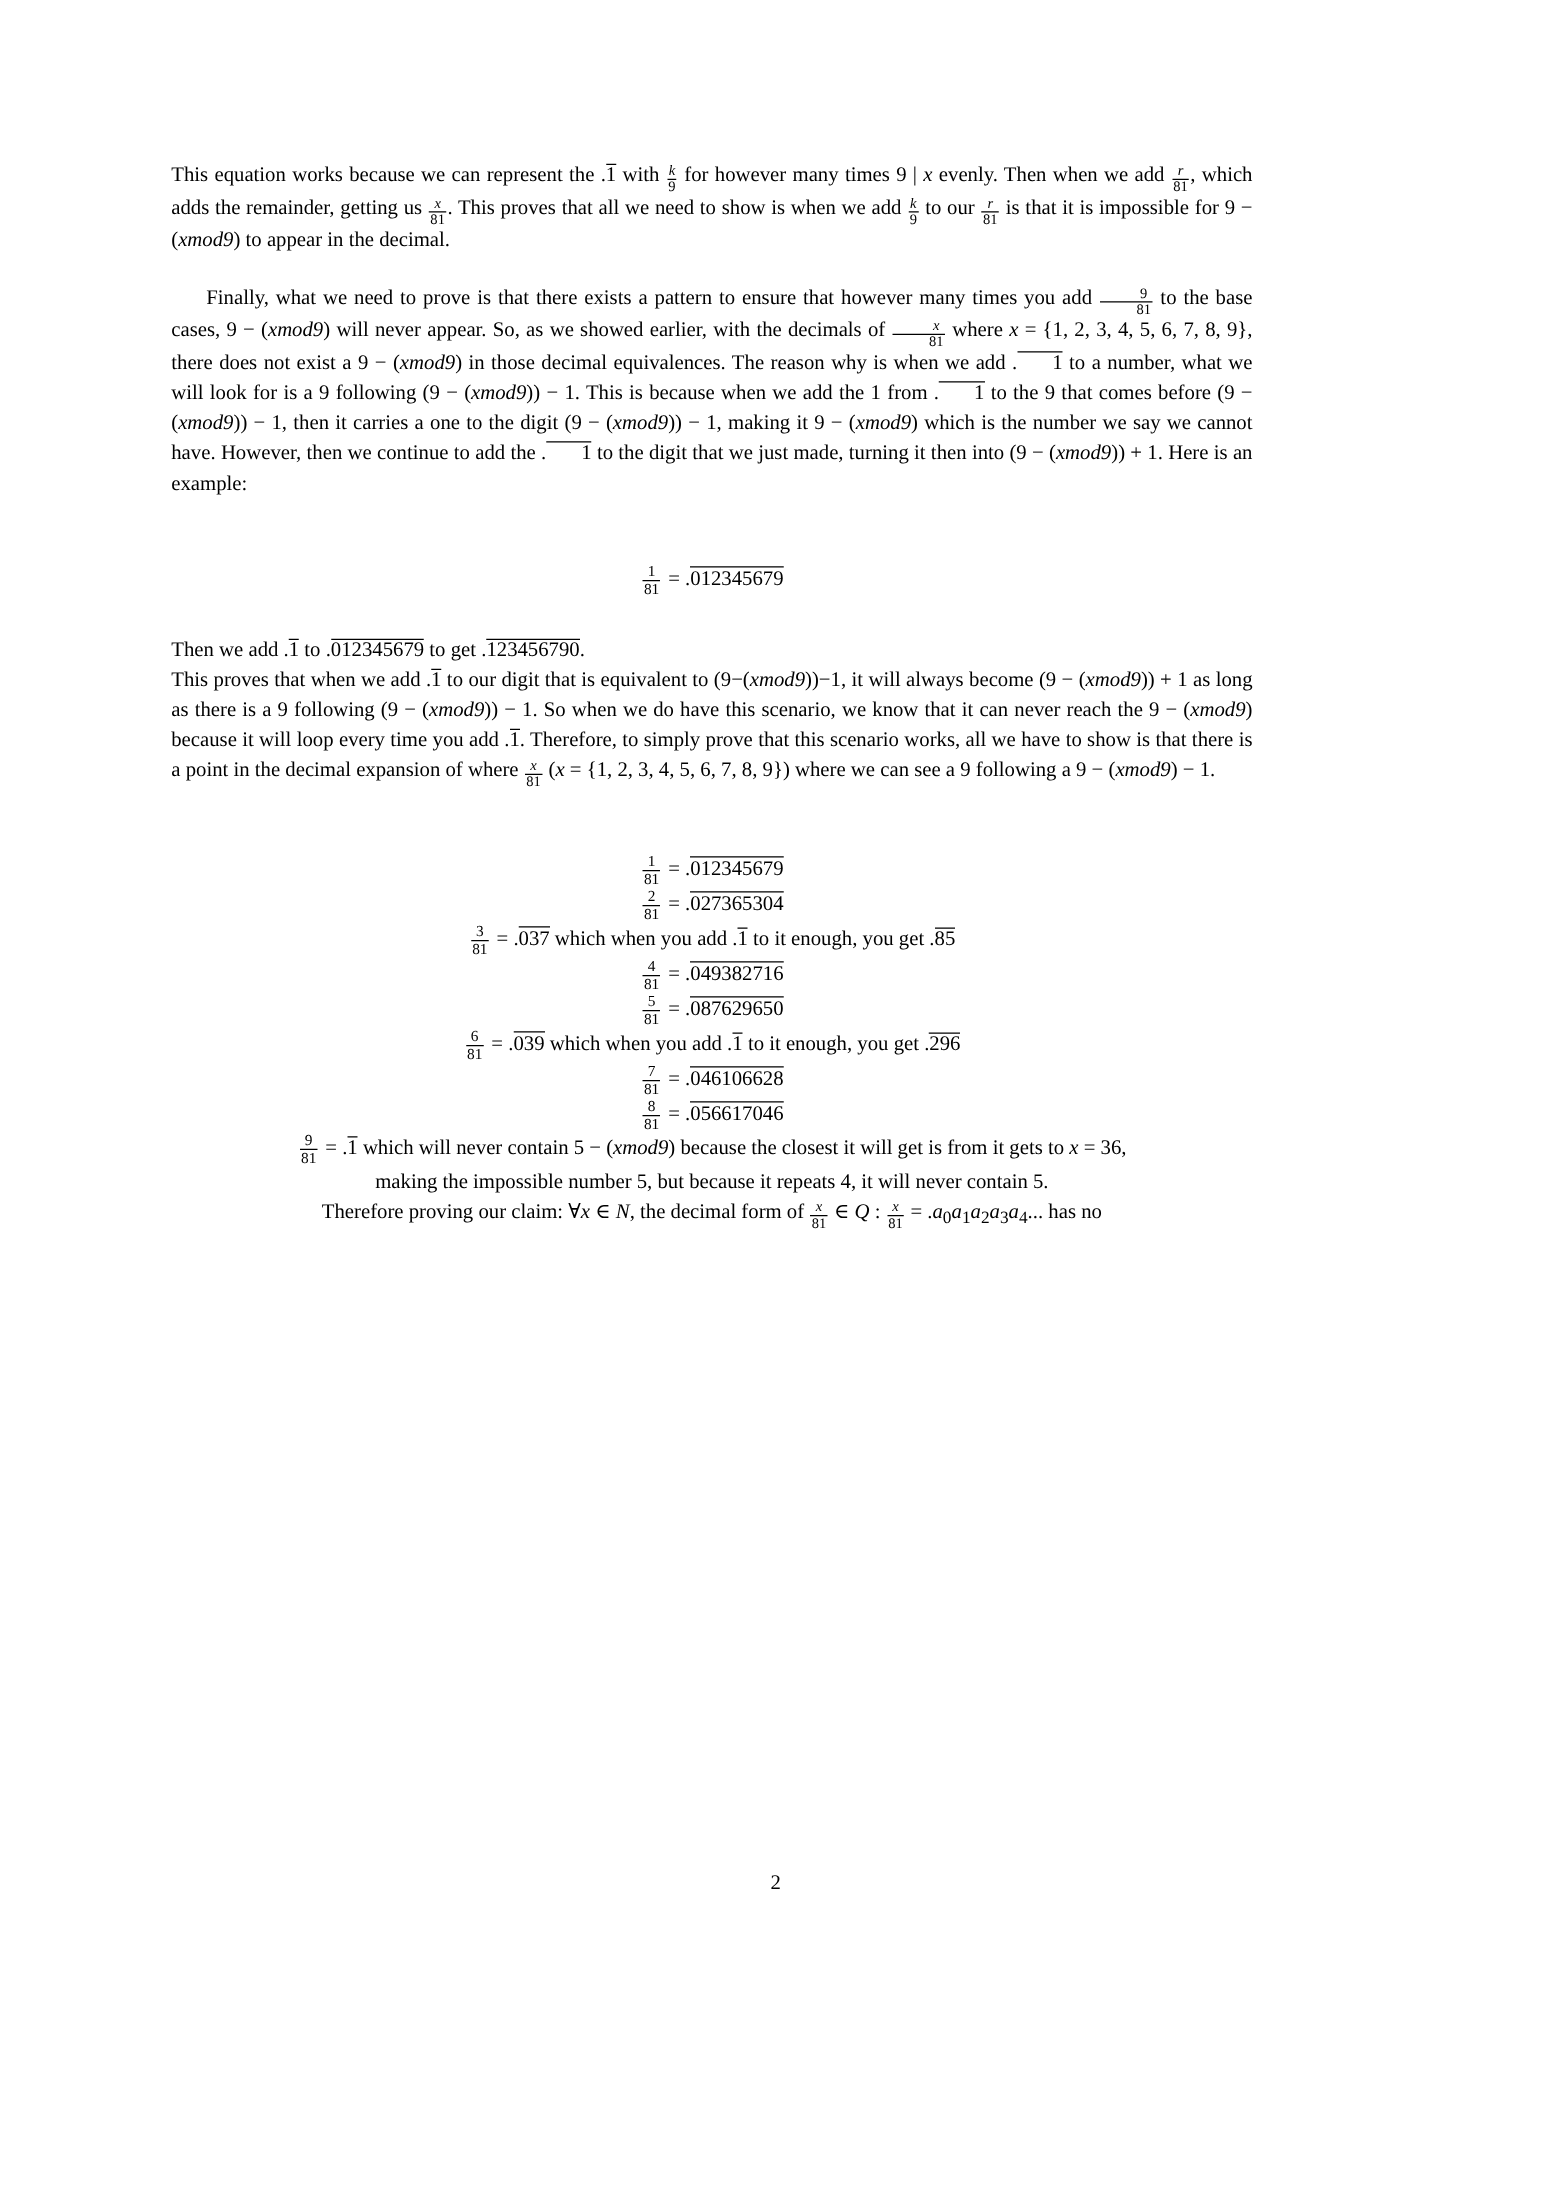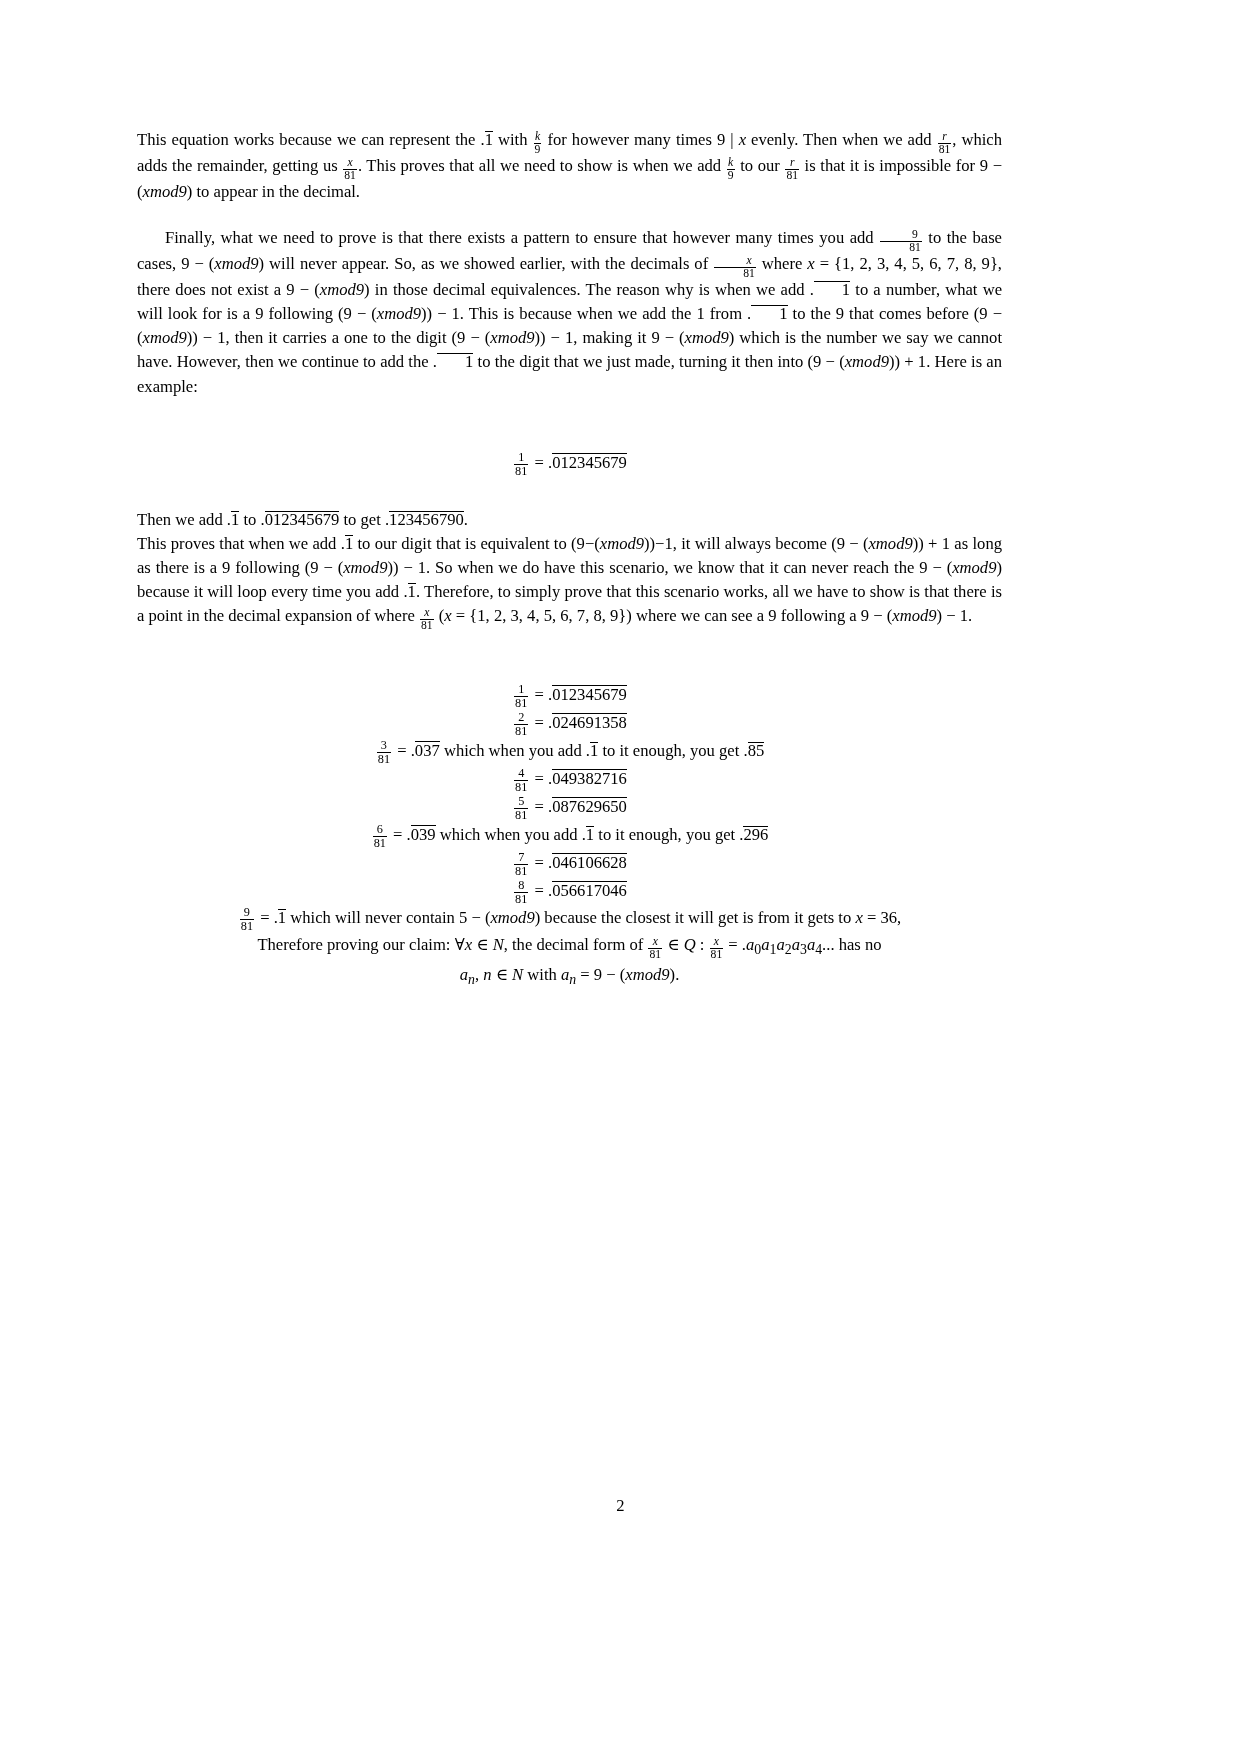--- a/index.html
+++ b/index.html
@@ -137,21 +137,21 @@
 
       <div class="eqrow">
         <span class="dfrac"><span class="num mn">1</span><span class="den mn">81</span></span>
         <span>=</span>
         <span>.</span><span class="ovl">012345679</span>
       </div>
 
       <div class="eqrow">
         <span class="dfrac"><span class="num mn">2</span><span class="den mn">81</span></span>
         <span>=</span>
-        <span>.</span><span class="ovl">024691358</span>
+        <span>.</span><span class="ovl">027365304</span>
       </div>
 
       <div class="eqrow">
         <span class="dfrac"><span class="num mn">3</span><span class="den mn">81</span></span>
         <span>=</span>
         <span>.</span><span class="ovl">037</span><span> which when you add .</span><span class="ovl-tight">1</span><span> to it enough, you get .</span><span class="ovl-tight">85</span>
       </div>
 
       <div class="eqrow">
         <span class="dfrac"><span class="num mn">4</span><span class="den mn">81</span></span>
@@ -180,21 +180,21 @@
       <div class="eqrow">
         <span class="dfrac"><span class="num mn">8</span><span class="den mn">81</span></span>
         <span>=</span>
         <span>.</span><span class="ovl">056617046</span>
       </div>
 
     </div>
 
     <div class="conc"><span class="dfrac"><span class="num mn">9</span><span class="den mn">81</span></span><span> = .</span><span class="ovl-tight">1</span><span> which will never contain 5 − (</span><span class="mi">xmod</span><span class="mi">9</span><span>) because the closest it will get is from it gets to </span><span class="mi">x</span><span> = 36,</span></div>
 
+    <div class="conc">making the impossible number 5, but because it repeats 4, it will never contain 5.</div>
 
     <div class="conc"><span>Therefore proving our claim: ∀</span><span class="mi">x</span><span> ∈ </span><span class="mi">N</span><span>, the decimal form of </span><span class="frac"><span class="num mi">x</span><span class="den mn">81</span></span><span> ∈ </span><span class="mi">Q</span><span> : </span><span class="frac"><span class="num mi">x</span><span class="den mn">81</span></span><span> = .</span><span class="mi">a</span><sub>0</sub><span class="mi">a</span><sub>1</sub><span class="mi">a</span><sub>2</sub><span class="mi">a</span><sub>3</sub><span class="mi">a</span><sub>4</sub><span>... has no</span></div>
 
-    <div class="conc"><span class="mi">a</span><sub class="mi">n</sub><span>, </span><span class="mi">n</span><span> ∈ </span><span class="mi">N</span><span> with </span><span class="mi">a</span><sub class="mi">n</sub><span> = 9 − (</span><span class="mi">xmod</span><span class="mi">9</span><span>).</span></div>
 
   </div>
 
   <div class="pagenum">2</div>
 </div>
 
 </body></html>

